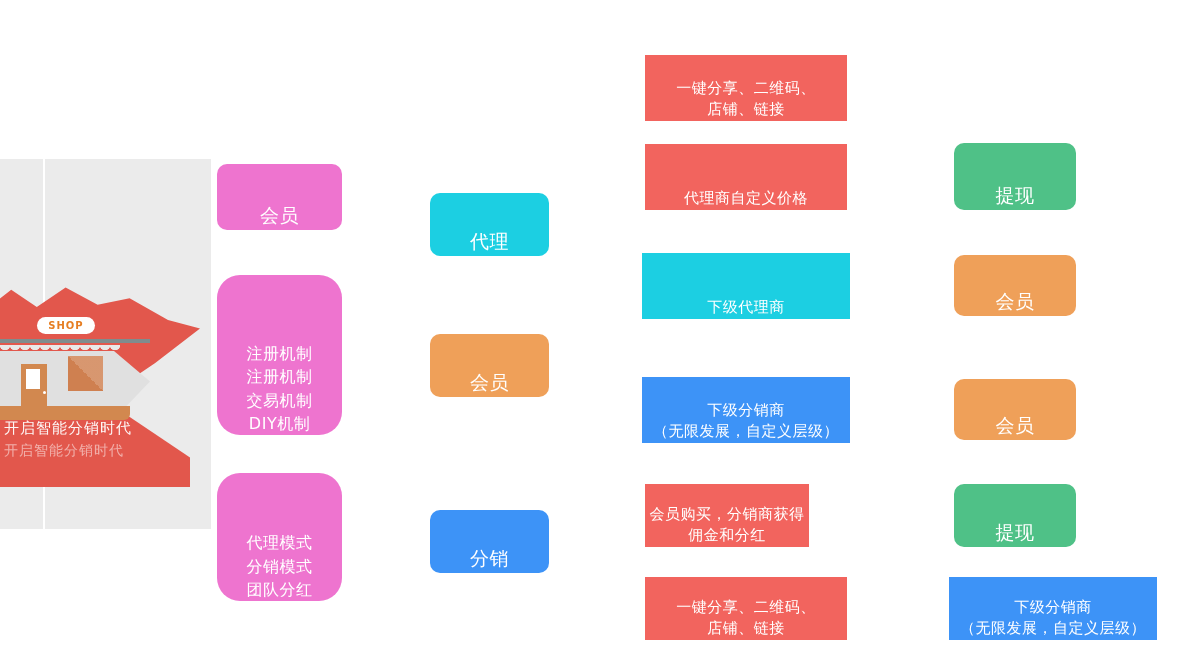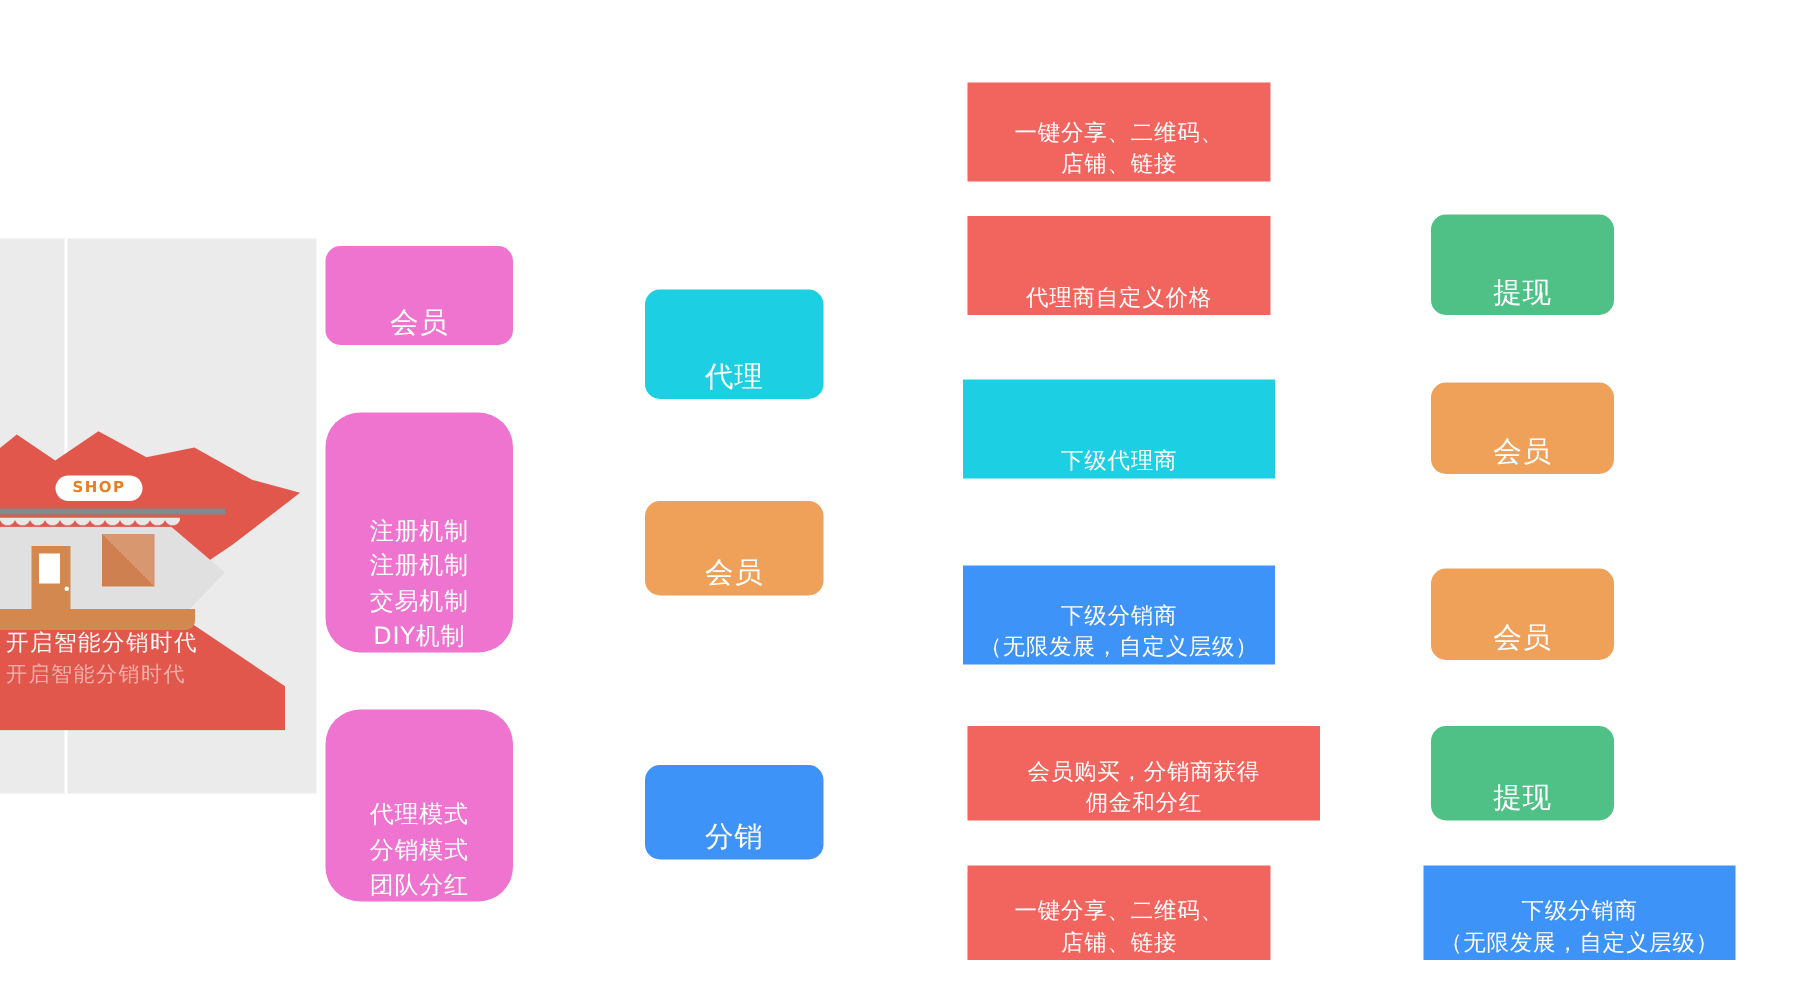--- a/index.html
+++ b/index.html
@@ -231,21 +231,21 @@
         <span class="line">注册机制</span>
         <span class="line">注册机制</span>
         <span class="line">交易机制</span>
         <span class="line">DIY机制</span>
       </div>
       <div class="node fs-md" style="left: 217px; top: 473px; width: 125px; height: 128px; background: rgb(238, 116, 207);">
         <span class="line">代理模式</span>
         <span class="line">分销模式</span>
         <span class="line">团队分红</span>
       </div>
-      <div class="node fs-lg" style="left: 430px; top: 193px; width: 119px; height: 73px; background: rgb(28, 207, 226);">
+      <div class="node fs-lg" style="left: 430px; top: 193px; width: 119px; height: 63px; background: rgb(28, 207, 226);">
         <span class="line">代理</span>
       </div>
       <div class="node fs-lg" style="left: 430px; top: 334px; width: 119px; height: 63px; background: rgb(239, 160, 89);">
         <span class="line">会员</span>
       </div>
       <div class="node fs-lg" style="left: 430px; top: 475px; width: 119px; height: 63px; background: rgb(61, 147, 247); margin-top: 35px;">
         <span class="line">分销</span>
       </div>
       <div class="node fs-sm" style="left: 645px; top: 55px; width: 202px; height: 66px; background: rgb(242, 100, 94);">
         <span class="line">一键分享、二维码、</span>
@@ -254,21 +254,21 @@
       <div class="node fs-sm" style="left: 645px; top: 144px; width: 202px; height: 66px; background: rgb(242, 100, 94);">
         <span class="line">代理商自定义价格</span>
       </div>
       <div class="node fs-sm" style="left: 642px; top: 253px; width: 208px; height: 66px; background: rgb(28, 207, 226);">
         <span class="line">下级代理商</span>
       </div>
       <div class="node fs-sm" style="left: 642px; top: 377px; width: 208px; height: 66px; background: rgb(61, 147, 247);">
         <span class="line">下级分销商</span>
         <span class="line">（无限发展，自定义层级）</span>
       </div>
-      <div class="node fs-sm" style="left: 645px; top: 484px; width: 235px; height: 63px; background: rgb(242, 100, 94);">
+      <div class="node fs-sm" style="left: 645px; top: 484px; width: 164px; height: 63px; background: rgb(242, 100, 94);">
         <span class="line">会员购买，分销商获得</span>
         <span class="line">佣金和分红</span>
       </div>
       <div class="node fs-sm" style="left: 645px; top: 577px; width: 202px; height: 63px; background: rgb(242, 100, 94);">
         <span class="line">一键分享、二维码、</span>
         <span class="line">店铺、链接</span>
       </div>
       <div class="node fs-lg" style="left: 954px; top: 143px; width: 122px; height: 67px; background: rgb(79, 193, 135);">
         <span class="line">提现</span>
       </div>

